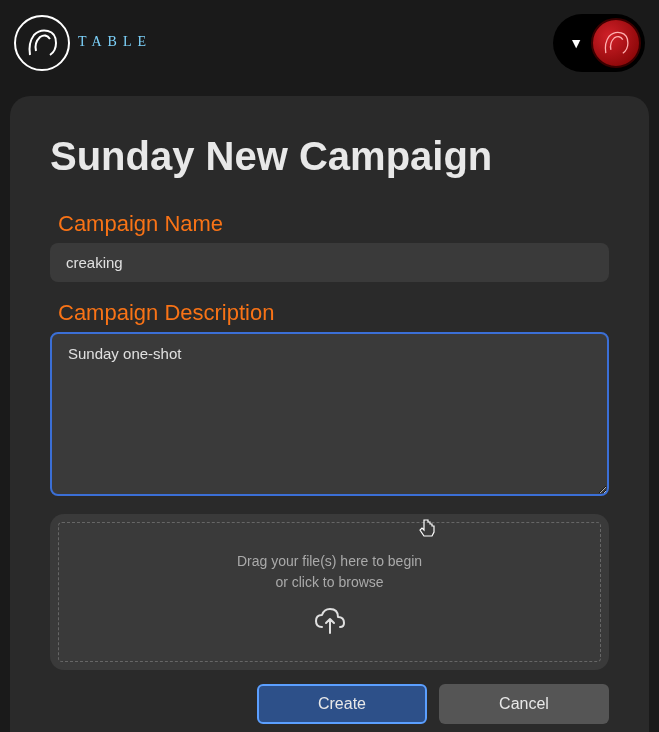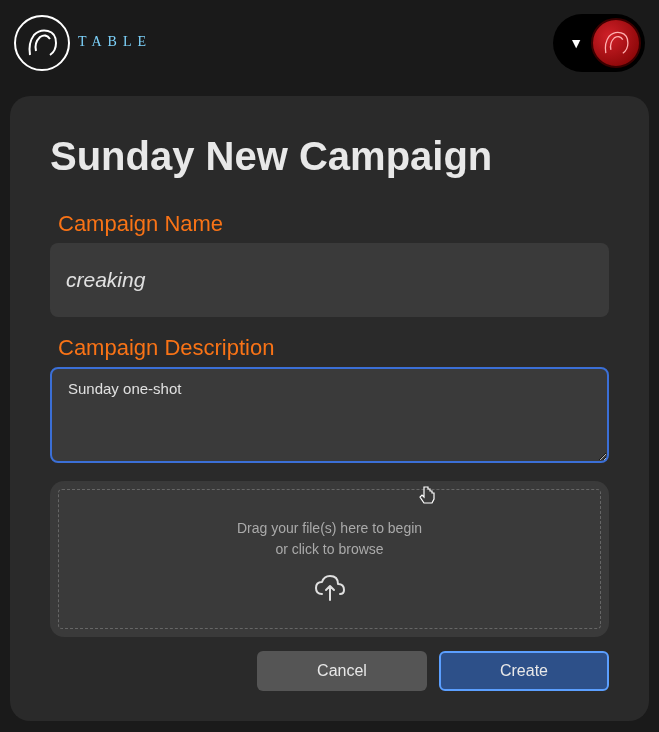--- a/index.html
+++ b/index.html
@@ -93,38 +93,37 @@
       font-size: 22px;
       color: #f97316;
       margin-left: 8px;
       margin-bottom: 6px;
     }
     .input-text {
       width: 100%;
       background: #3a3a3a;
       border: none;
       border-radius: 8px;
-      padding: 25px 16px;
-      font-size: 21px;
+      padding: 11px 16px;
+      font-size: 15px;
       color: #e0e0e0;
       outline: none;
       margin-bottom: 18px;
-      font-style: italic;
     }
     .textarea {
       width: 100%;
       background: #3a3a3a;
       border: 2px solid #3b6fd6;
       border-radius: 8px;
       padding: 11px 16px;
       font-size: 15px;
       color: #e0e0e0;
       outline: none;
       resize: both;
-      height: 96px;
+      height: 164px;
       font-family: inherit;
       margin-bottom: 14px;
     }
     .dropzone-outer {
       background: #3a3a3a;
       border-radius: 14px;
       padding: 8px;
       margin-bottom: 14px;
       position: relative;
     }
@@ -214,16 +213,16 @@
       <div class="drop-text">or click to browse</div>
       <div class="cloud-icon">
         <svg width="36" height="30" viewBox="0 0 36 30">
           <path d="M10 20 Q4 20 4 14 Q4 8 10 8 Q12 2 18 2 Q26 2 26 10 Q32 10 32 16 Q32 20 28 20 M18 26 L18 12 M14 16 L18 12 L22 16" stroke="#e0e0e0" stroke-width="2" fill="none" stroke-linecap="round" stroke-linejoin="round"></path>
         </svg>
       </div>
     </div>
   </div>
 
   <div class="button-row">
+    <button class="btn btn-create">Create</button>
     <button class="btn btn-cancel">Cancel</button>
-    <button class="btn btn-create">Create</button>
   </div>
 </div>
 
 </body></html>

